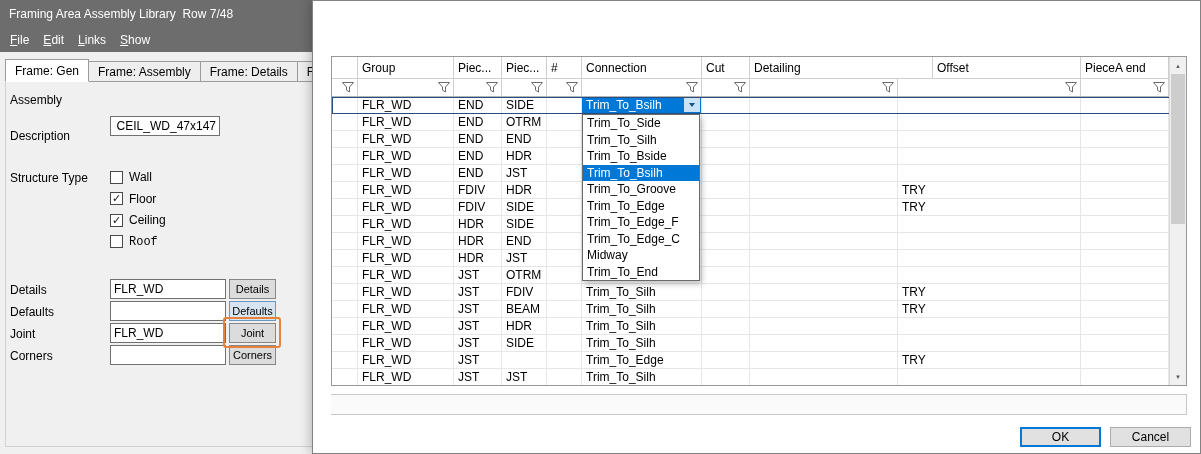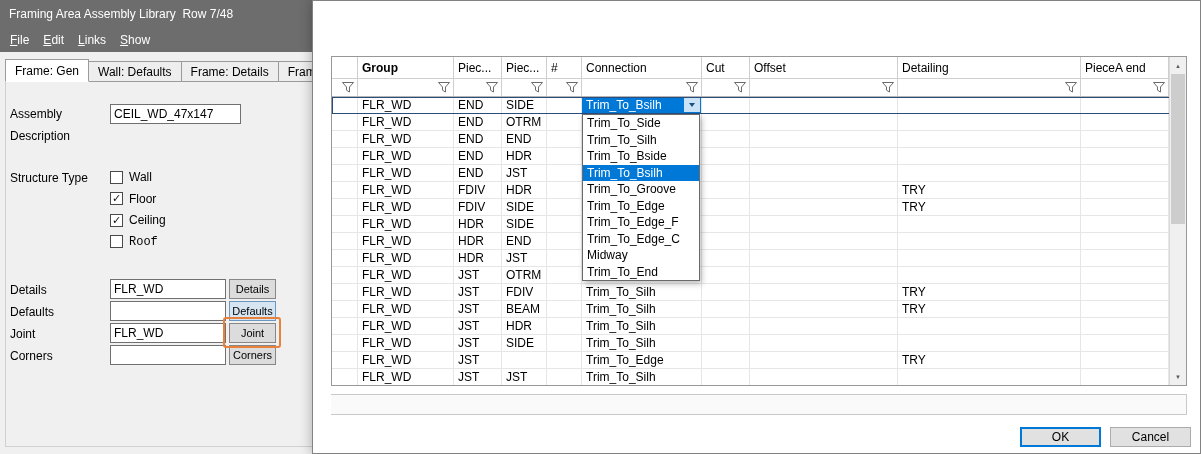--- a/index.html
+++ b/index.html
@@ -79,28 +79,28 @@
       <span>Framing Area Assembly Library&nbsp; Row 7/48</span>
     </div>
     <div class="bg-menubar">
         <span class="menu-item"><u>F</u>ile</span>
         <span class="menu-item"><u>E</u>dit</span>
         <span class="menu-item"><u>L</u>inks</span>
         <span class="menu-item"><u>S</u>how</span>
       </div>
     <div class="tab-strip">
         <div class="tab active">Frame: Gen</div>
-        <div class="tab">Wall: Defaults</div>
+        <div class="tab">Frame: Assembly</div>
         <div class="tab">Frame: Details</div>
         <div class="tab">Frame: Insulat</div>
       </div>
     <div class="tab-panel"></div>
 
-    <span class="form-label" style="top:107px">Assembly</span>
-    <input class="text-field" style="left: 110px; top: 104px; width: 131px;" value="CEIL_WD_47x147">
+    <span class="form-label" style="top:93px">Assembly</span>
+    <input class="text-field" style="left: 110px; top: 116px; width: 110px; text-align: right;" value="CEIL_WD_47x147">
 
     <span class="form-label" style="top:129px">Description</span>
 
     <span class="form-label" style="top:171px">Structure Type</span>
     <div>
         <div class="cb-row" style="top: 169px;">
           <span class="cb-box"></span>
           <span class="cb-label">Wall</span>
         </div>
         <div class="cb-row" style="top: 190.5px;">
@@ -132,28 +132,28 @@
         <input class="text-field" style="left: 110px; top: 345px; width: 116px;">
         <button class="form-btn" style="left: 229px; top: 345px;">Corners</button>
       </div>
   </div>
 
   <div class="fg-window">
 
     <div class="grid">
       <div class="hrow">
           <div class="hcell" style="width: 26px;"></div>
-          <div class="hcell" style="width: 96px; font-weight: bold;">Group</div>
+          <div class="hcell" style="width: 96px;">Group</div>
           <div class="hcell" style="width: 48px;">Piec...</div>
           <div class="hcell" style="width: 45px;">Piec...</div>
           <div class="hcell" style="width: 35px;">#</div>
           <div class="hcell" style="width: 120px;">Connection</div>
           <div class="hcell" style="width: 48px;">Cut</div>
+          <div class="hcell" style="width: 183px;">Detailing</div>
           <div class="hcell" style="width: 148px;">Offset</div>
-          <div class="hcell" style="width: 183px;">Detailing</div>
           <div class="hcell" style="width: 88px;">PieceA end</div>
         </div>
         <div class="frow">
           <div class="fcell" style="width: 26px;">
             <span class="funnel">
               <svg width="12" height="11" viewBox="0 0 12 11">
                 <path d="M0.5 0.5 H11.5 L7.5 5 V10 L4.5 8.2 V5 Z" fill="#ffffff" stroke="#6b6b6b" stroke-width="1"></path>
               </svg>
             </span>
           </div>

